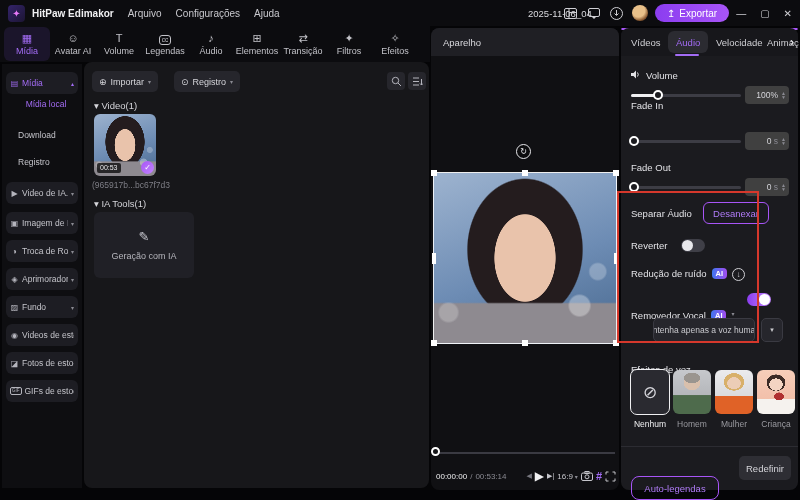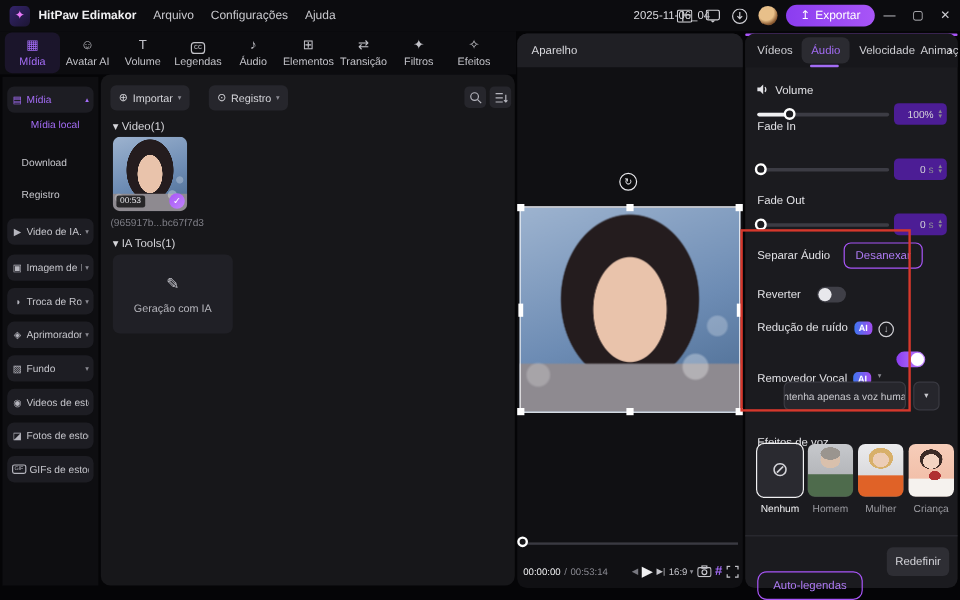--- a/index.html
+++ b/index.html
@@ -123,21 +123,21 @@
   .rp-underline { position:absolute; top:26px; height:2px; width:24px; background:#a36cf5;
     border-radius:1px; }
   .rp-chev { position:absolute; right:4px; top:7px; font-size:12px; color:#e8e8ec; }
   .rp-label { position:absolute; left:10px; font-size:9.5px; color:#e2e2e6;
     display:flex; align-items:flex-start; gap:5px; white-space:nowrap; }
   .sl-track { position:absolute; left:10px; width:110px; height:3px; border-radius:2px;
     background:#3c3c44; }
   .sl-fill { height:3px; border-radius:2px; background:#f0f0f2; }
   .sl-knob { position:absolute; top:-4px; width:10px; height:10px; border-radius:50%;
     background:#1b1b1f; border:2px solid #fff; }
-  .val-box { position:absolute; left:124px; width:44px; height:18px; background:#4c1d95;
+  .val-box { position:absolute; left:124px; width:44px; height:18px; background:#404040;
     border-radius:4px; display:flex; align-items:center; padding:0 3px 0 5px; }
   .val-box .v { flex:1; font-size:8.5px; color:#d5d5da; text-align:right; padding-right:3px; }
   .stepper { display:flex; flex-direction:column; line-height:4.5px; font-size:5px; color:#8a8a92; }
   .outline-btn { border:1px solid #a855f7; color:#b07cf7; border-radius:6px;
     display:flex; align-items:center; justify-content:center; font-size:9.5px; background:transparent; }
   .toggle { position:absolute; width:24px; height:13px; border-radius:7px; }
   .toggle.off { background:#3f3f47; }
   .toggle.off::after { content:""; position:absolute; left:1px; top:1px; width:11px; height:11px;
     border-radius:50%; background:#e8e8ec; }
   .toggle.on { background:linear-gradient(90deg,#8b3df0,#c084fc); }

